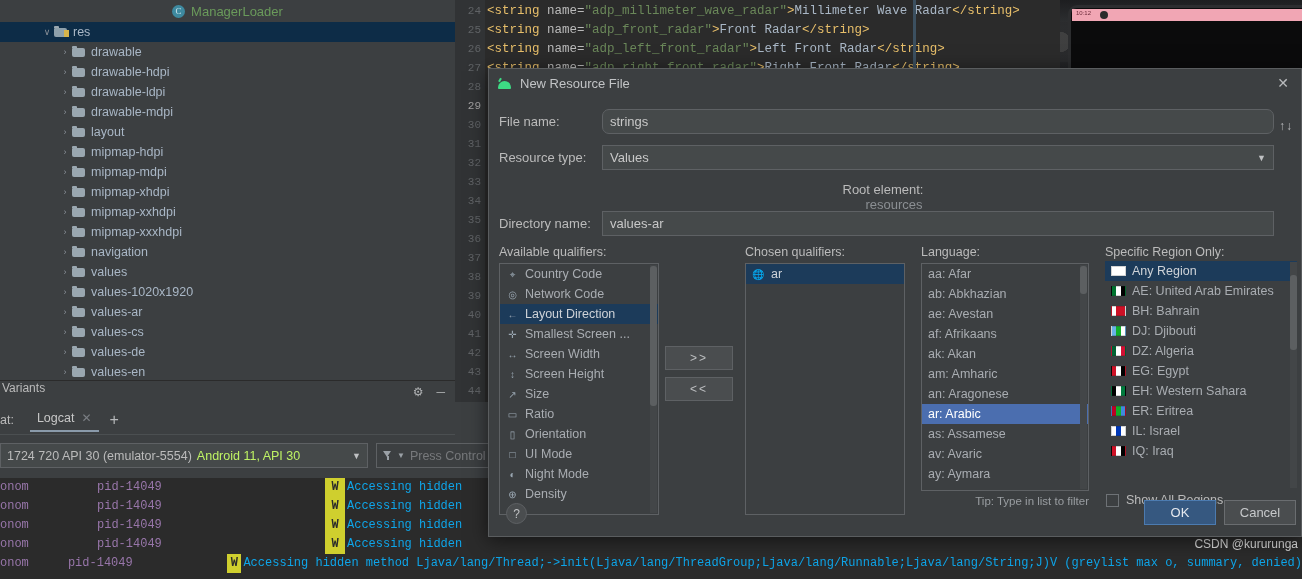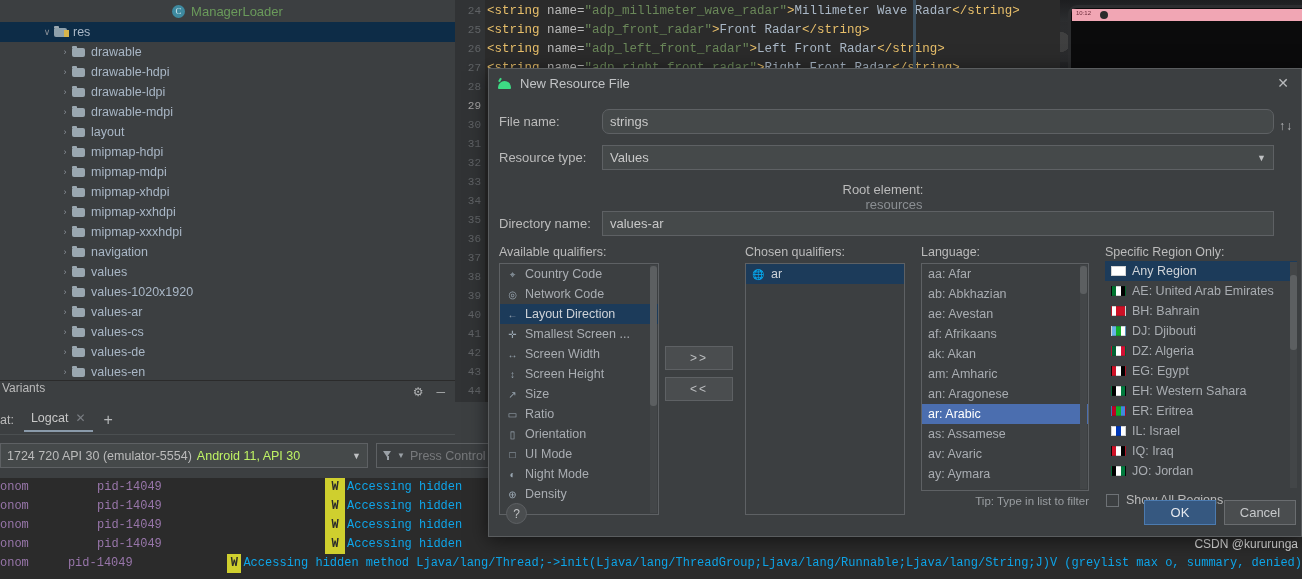--- a/index.html
+++ b/index.html
@@ -58,21 +58,21 @@
   .device .stxt { position:absolute; left:16px; top:10px; color:#6c2b3a; font-size:6px; }
   .device .sdot { position:absolute; left:40px; top:11px; width:8px; height:8px; border-radius:50%;
     background:#2b2b2b; }
   .device .vent { position:absolute; left:0; top:22px; width:10px; height:40px;
     background:radial-gradient(circle at 0 50%,#444 0 45%,#2a2b2d 46% 100%); opacity:.8; }
 
   
   .logcat-head { position:absolute; left:0; top:402px; width:480px; height:30px; background:#3c3f41; }
   .lc-tabrow { position:absolute; left:0; top:408px; display:flex; align-items:center;
     color:#bbbbbb; font-size:12.5px; }
-  .lc-prefix { margin-right:10px; }
+  .lc-prefix { margin-right:16px; }
   .lc-tab { padding:3px 7px 5px 7px; color:#c8c8c8; border-bottom:2px solid #8a9aaa; display:flex;
     align-items:center; gap:7px; }
   .lc-tab .x { color:#7b7f84; font-size:12px; }
   .lc-plus { margin-left:11px; color:#b6b8ba; font-size:16px; line-height:12px; }
   .lc-sep { position:absolute; left:0; top:434px; width:455px; height:1px; background:#4b4f51; }
 
   .lc-controls { position:absolute; left:0; top:443px; width:500px; height:26px; display:flex; gap:8px; }
   .dev-combo { width:368px; height:25px; border:1px solid #5e6164; background:#45494a;
     display:flex; align-items:center; padding:0 6px; color:#bbbbbb; font-size:12.5px; }
   .dev-combo .dim { color:#bef264; margin-left:5px; }
@@ -605,24 +605,20 @@
           <span>ER: Eritrea</span>
         </div>
         <div class="litem">
           <span class="flag" style="background:linear-gradient(90deg,#ffffff 0 33%,#0038b8 33% 66%,#ffffff 66% 100%)"></span>
           <span>IL: Israel</span>
         </div>
         <div class="litem">
           <span class="flag" style="background:linear-gradient(90deg,#ce1126 0 33%,#ffffff 33% 66%,#000000 66% 100%)"></span>
           <span>IQ: Iraq</span>
         </div>
-        <div class="litem">
-          <span class="flag" style="background:linear-gradient(90deg,#000000 0 33%,#ffffff 33% 66%,#007a3d 66% 100%)"></span>
-          <span>JO: Jordan</span>
-        </div>
         <div class="sb-track" style="right: 0px;"></div>
         <div class="sb" style="right: 0px; top: 14px; height: 75px;"></div>
       </div>
     <div class="chk" style="left:617px; top:424px;">
       <span class="chkbox"></span>
       <span>Show All Regions</span>
     </div>
 
     <div class="helpbtn">?</div>
     <div class="okbtn">OK</div>

